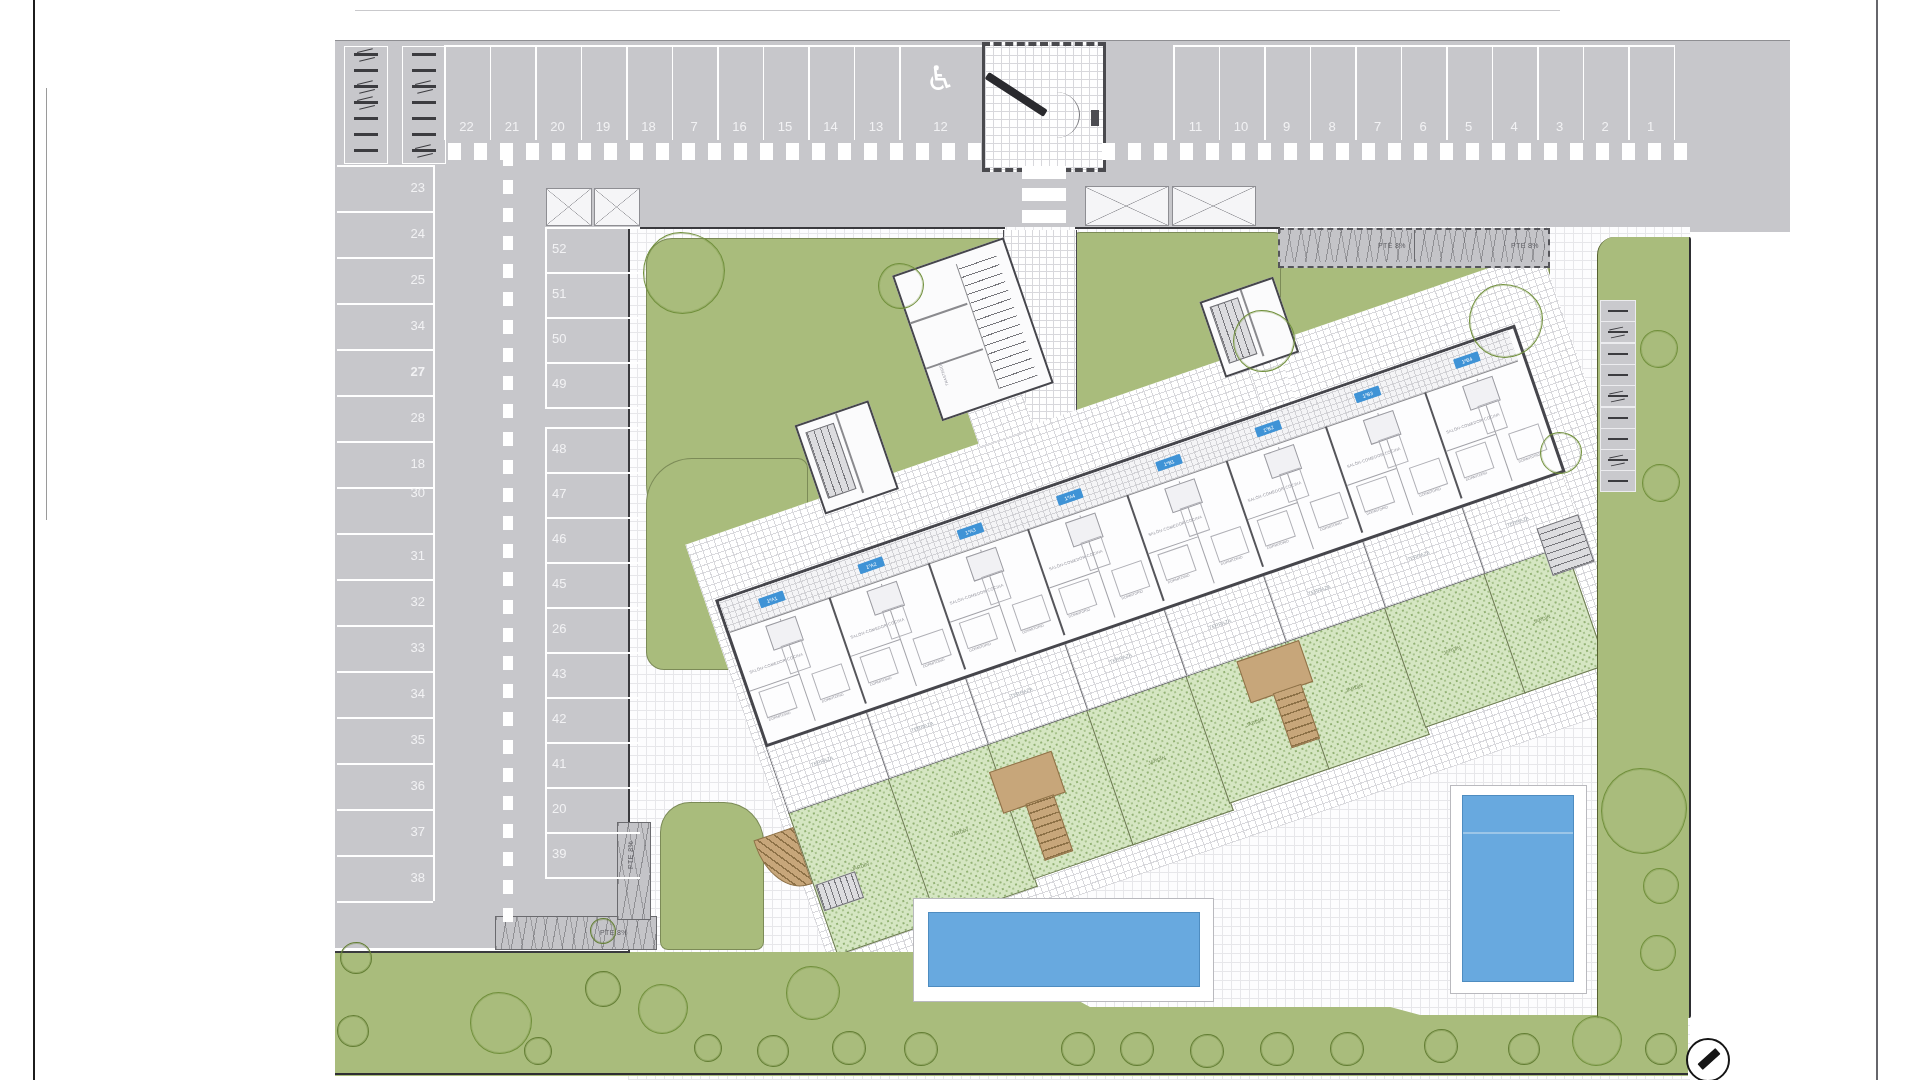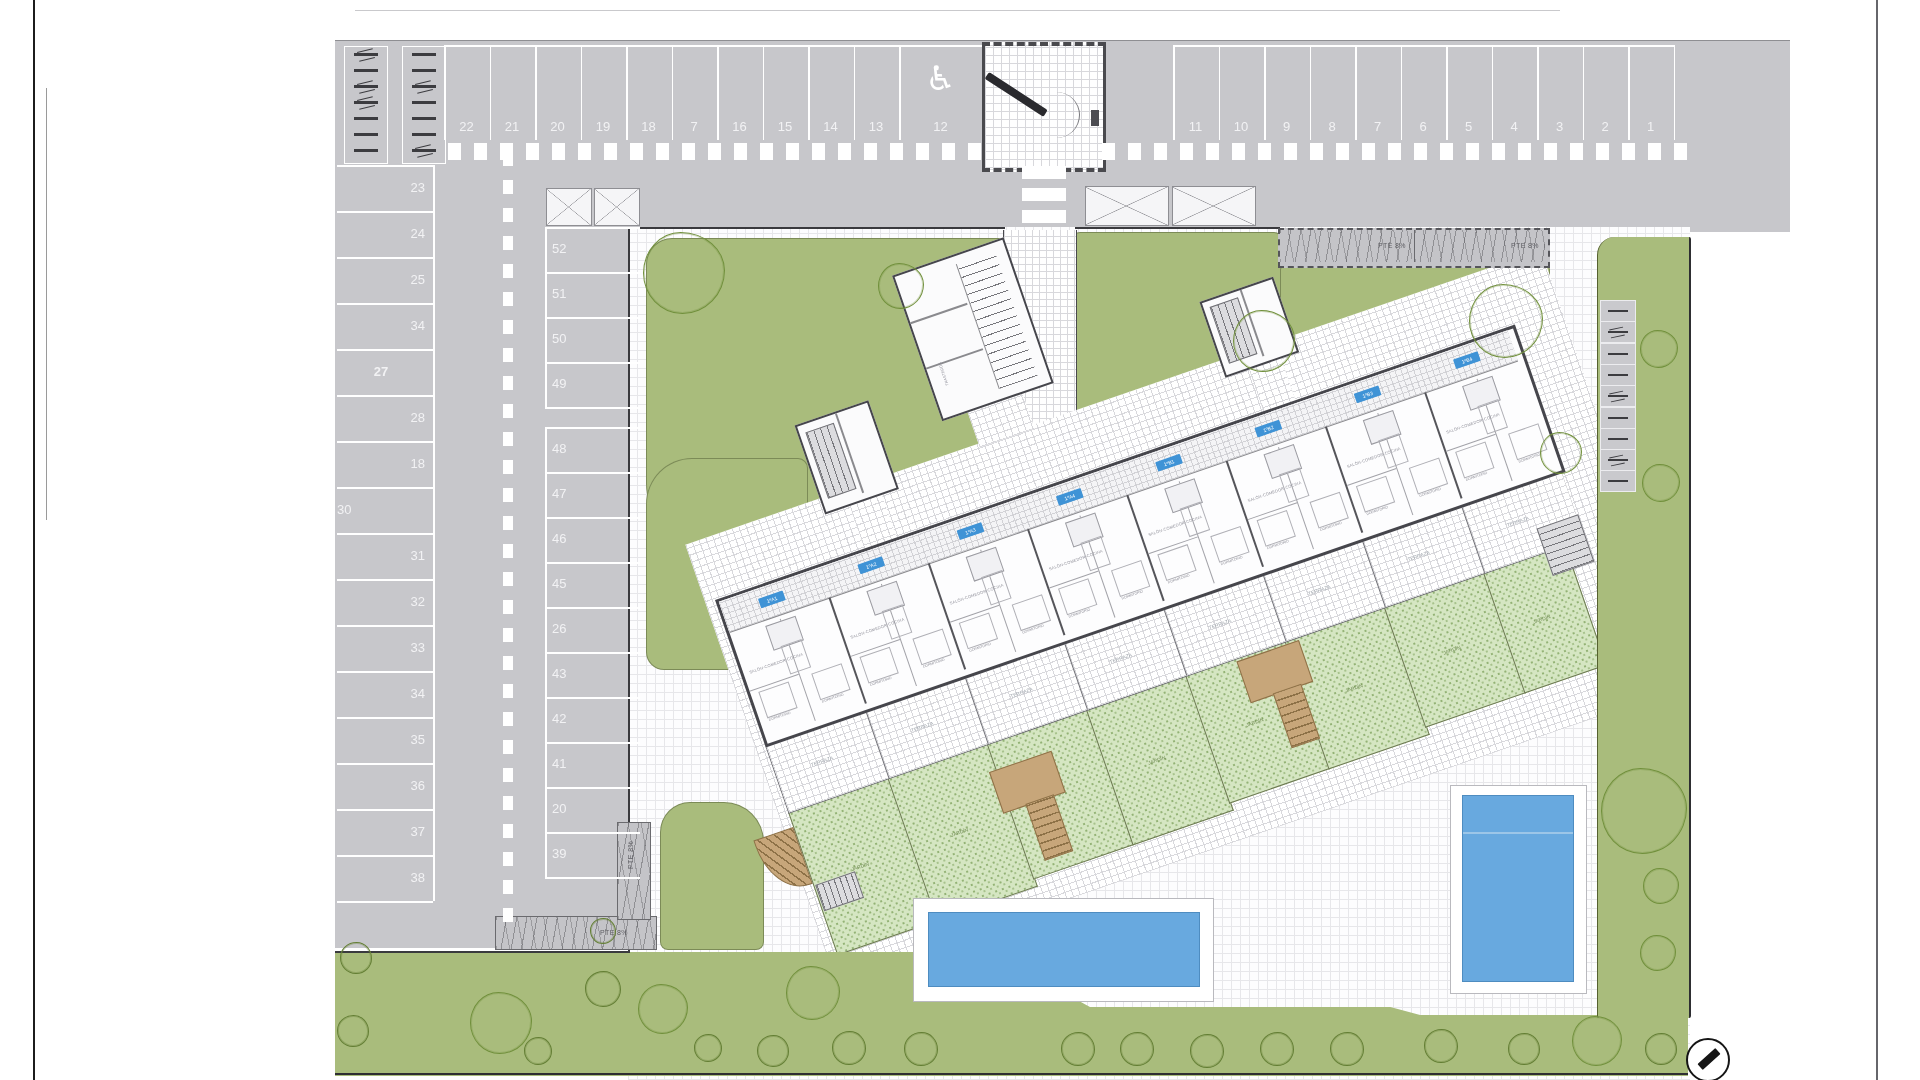--- a/index.html
+++ b/index.html
@@ -382,27 +382,27 @@
       <div class="wline" style="position: absolute; left: 433px; top: 165px; width: 1.5px; height: 736px;"></div>
       <div class="wline" style="position: absolute; left: 337px; top: 165px; width: 96px; height: 1.5px;"></div>
       <div class="stall-num" style="position: absolute; left: 337px; top: 181px; width: 88px; text-align: right;">23</div>
       <div class="wline" style="position: absolute; left: 337px; top: 211px; width: 96px; height: 1.5px;"></div>
       <div class="stall-num" style="position: absolute; left: 337px; top: 227px; width: 88px; text-align: right;">24</div>
       <div class="wline" style="position: absolute; left: 337px; top: 257px; width: 96px; height: 1.5px;"></div>
       <div class="stall-num" style="position: absolute; left: 337px; top: 273px; width: 88px; text-align: right;">25</div>
       <div class="wline" style="position: absolute; left: 337px; top: 303px; width: 96px; height: 1.5px;"></div>
       <div class="stall-num" style="position: absolute; left: 337px; top: 319px; width: 88px; text-align: right;">34</div>
       <div class="wline" style="position: absolute; left: 337px; top: 349px; width: 96px; height: 1.5px;"></div>
-      <div class="stall-num" style="position: absolute; left: 337px; top: 365px; width: 88px; text-align: center; font-weight: bold;">27</div>
+      <div class="stall-num" style="position: absolute; left: 337px; top: 365px; width: 88px; text-align: right; font-weight: bold;">27</div>
       <div class="wline" style="position: absolute; left: 337px; top: 395px; width: 96px; height: 1.5px;"></div>
       <div class="stall-num" style="position: absolute; left: 337px; top: 411px; width: 88px; text-align: right;">28</div>
       <div class="wline" style="position: absolute; left: 337px; top: 441px; width: 96px; height: 1.5px;"></div>
       <div class="stall-num" style="position: absolute; left: 337px; top: 457px; width: 88px; text-align: right;">18</div>
       <div class="wline" style="position: absolute; left: 337px; top: 487px; width: 96px; height: 1.5px;"></div>
-      <div class="stall-num" style="position: absolute; left: 337px; top: 503px; width: 88px; text-align: left;">30</div>
+      <div class="stall-num" style="position: absolute; left: 337px; top: 486px; width: 88px; text-align: right;">30</div>
       <div class="wline" style="position: absolute; left: 337px; top: 533px; width: 96px; height: 1.5px;"></div>
       <div class="stall-num" style="position: absolute; left: 337px; top: 549px; width: 88px; text-align: right;">31</div>
       <div class="wline" style="position: absolute; left: 337px; top: 579px; width: 96px; height: 1.5px;"></div>
       <div class="stall-num" style="position: absolute; left: 337px; top: 595px; width: 88px; text-align: right;">32</div>
       <div class="wline" style="position: absolute; left: 337px; top: 625px; width: 96px; height: 1.5px;"></div>
       <div class="stall-num" style="position: absolute; left: 337px; top: 641px; width: 88px; text-align: right;">33</div>
       <div class="wline" style="position: absolute; left: 337px; top: 671px; width: 96px; height: 1.5px;"></div>
       <div class="stall-num" style="position: absolute; left: 337px; top: 687px; width: 88px; text-align: right;">34</div>
       <div class="wline" style="position: absolute; left: 337px; top: 717px; width: 96px; height: 1.5px;"></div>
       <div class="stall-num" style="position: absolute; left: 337px; top: 733px; width: 88px; text-align: right;">35</div>

